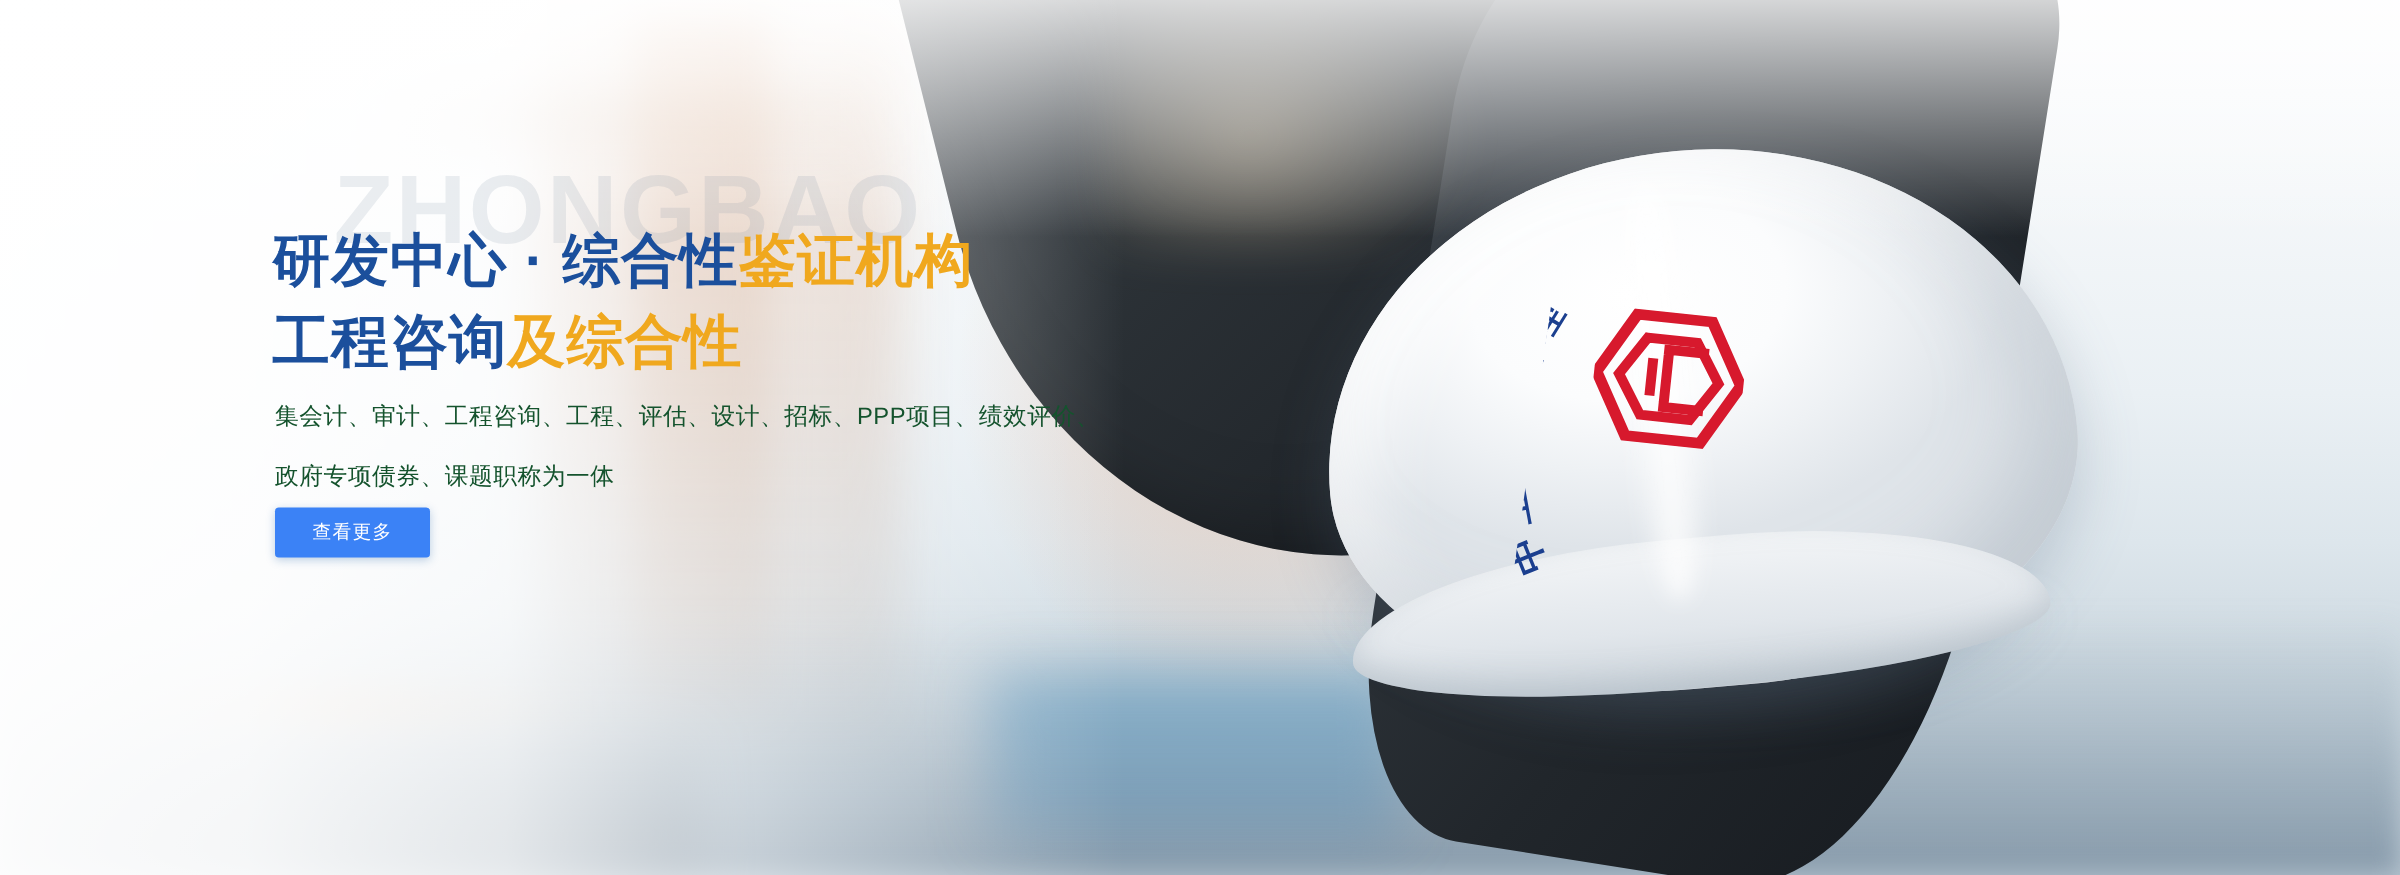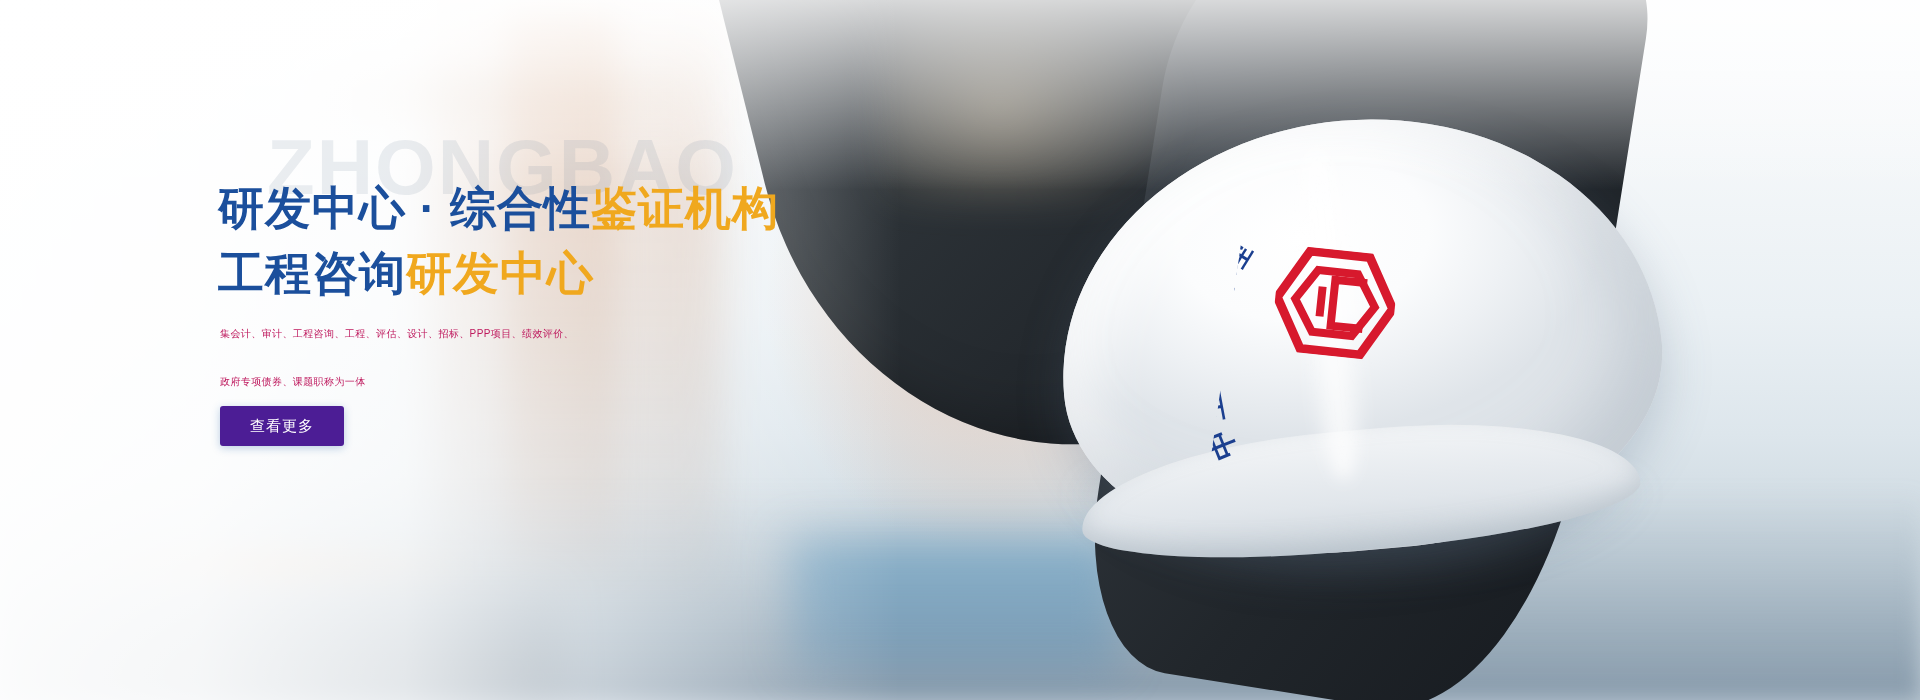--- a/index.html
+++ b/index.html
@@ -194,35 +194,35 @@
     letter-spacing:1px;
     color:#1b4f9c;
     white-space:nowrap;
   }
   .hl-accent { color:#f0a81e;font-family:Liberation Serif, serif; }
 
   .desc {
     position:absolute;
     left:2px; top:310px;
     width:600px;
-    font-size:10px;
+    font-size:19px;
     line-height:48px;
-    color:#be185d;
+    color:#14532d;
     letter-spacing:.4px;
   }
   .desc p { white-space:nowrap; }
 
   .cta {
     position:absolute;
     left:2px; top:406px;
     display:inline-block;
     padding:0 30px;
     height:40px;
     line-height:40px;
-    background:#4c1d95;
+    background:#3b82f6;
     color:#ffffff;
     font-size:15px;
     letter-spacing:1px;
     border:none;
     border-radius:3px;
     cursor:pointer;
     box-shadow:0 2px 8px rgba(20,86,160,.28);
   }
 </style>
 </head>
@@ -267,21 +267,21 @@
 
   <div class="top-fade"></div>
   <div class="left-fade"></div>
 
   <div class="content">
 
     <div class="watermark">ZHONGBAO</div>
 
     <div class="headline">
       <div class="hl-line"><span>研发中心 · 综合性</span><span class="hl-accent">鉴证机构</span></div>
-      <div class="hl-line"><span>工程咨询</span><span class="hl-accent">研发中心</span></div>
+      <div class="hl-line"><span>工程咨询</span><span class="hl-accent">及综合性</span></div>
     </div>
 
     <div class="desc">
       <p>集会计、审计、工程咨询、工程、评估、设计、招标、PPP项目、绩效评价、</p>
       <p>政府专项债券、课题职称为一体</p>
     </div>
 
     <button class="cta">查看更多</button>
   </div>
 </div>

